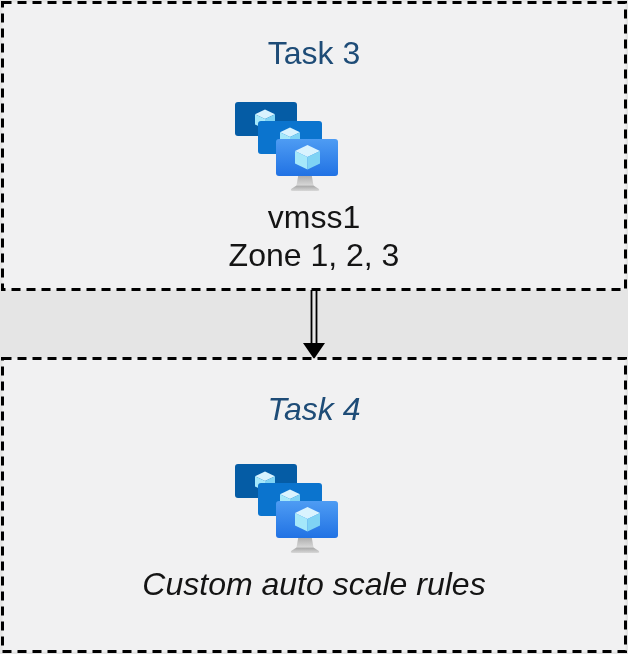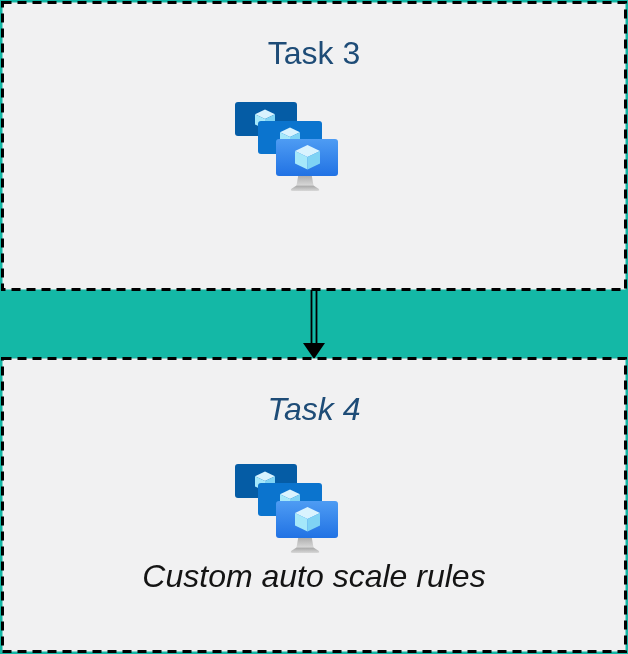--- a/index.html
+++ b/index.html
@@ -1,34 +1,34 @@
 <!DOCTYPE html>
 <html style="--box-fill: #F1F1F2; --box-border: #000000; --title-text: #1E4C77; --label-text: #141414; --arrow: #000000; --monitor-back: #055CA5; --monitor-middle: #0B74CE; --monitor-front-top: #4E9CF3; --monitor-front-bottom: #2172E4; --cube-top: #D9F3FE; --cube-left: #A5E8FA; --cube-right: #7FD3F4; --stand-top: #A6A6A6; --stand-bottom: #D8D8D8;"><head>
 <meta charset="utf-8">
 <style>
   html,body{margin:0;padding:0;background:#fff;}
   .canvas{
-    position:relative;width:628px;height:654px;background:#14b8a6;
+    position:relative;width:628px;height:654px;background:#e5e5e5;
     font-family:"Liberation Sans",sans-serif;overflow:hidden;
   }
   .box{position:absolute;left:1px;width:626px;}
   .box-top{top:1px;height:290px;}
   .box-bottom{top:357px;height:296px;font-style:italic;}
   .box-border{position:absolute;left:0;top:0;width:100%;height:100%;}
   .box-rect{fill:var(--box-fill);stroke:var(--box-border);}
   .task-title{
     position:absolute;top:33px;left:15px;width:596px;text-align:center;
     font-size:32px;line-height:38px;color:var(--title-text);
   }
   .labels{
     position:absolute;left:15px;width:596px;text-align:center;
     font-size:32px;line-height:38px;color:var(--label-text);
   }
   .labels-top{top:197px;}
-  .labels-bottom{top:200px;}
+  .labels-bottom{top:208px;}
   .icon{position:absolute;left:234px;width:105px;height:92px;}
   .icon-top{top:99px;}
   .icon-bottom{top:105px;}
   .arrow{position:absolute;left:302px;top:290px;width:24px;height:69px;}
   .arrow line{stroke:var(--arrow);}
   .arrow polygon{fill:var(--arrow);}
   
   .f-back{fill:var(--monitor-back);}
   .f-mid{fill:var(--monitor-middle);}
   .f-front{fill:url(#grad-front);}
@@ -75,20 +75,24 @@
   </svg>
 
   <div class="box box-top">
     <svg class="box-border" viewBox="0 0 626 290">
       <rect class="box-rect" x="1.5" y="1.5" width="623" height="287" stroke-width="3" stroke-dasharray="9 6"></rect>
     </svg>
     <div class="task-title">Task 3</div>
     <svg class="icon icon-top" viewBox="0 0 105 92">
       <use href="#vmss-icon"></use>
     </svg>
+    <div class="labels labels-top">
+      <div>vmss1</div>
+      <div>Zone 1, 2, 3</div>
+    </div>
   </div>
 
   <svg class="arrow" viewBox="0 0 24 69">
     <line x1="9.5" y1="0" x2="9.5" y2="54" stroke-width="1.8"></line>
     <line x1="14.5" y1="0" x2="14.5" y2="54" stroke-width="1.8"></line>
     <polygon points="1,53 23,53 12,69"></polygon>
   </svg>
 
   <div class="box box-bottom">
     <svg class="box-border" viewBox="0 0 626 296">

